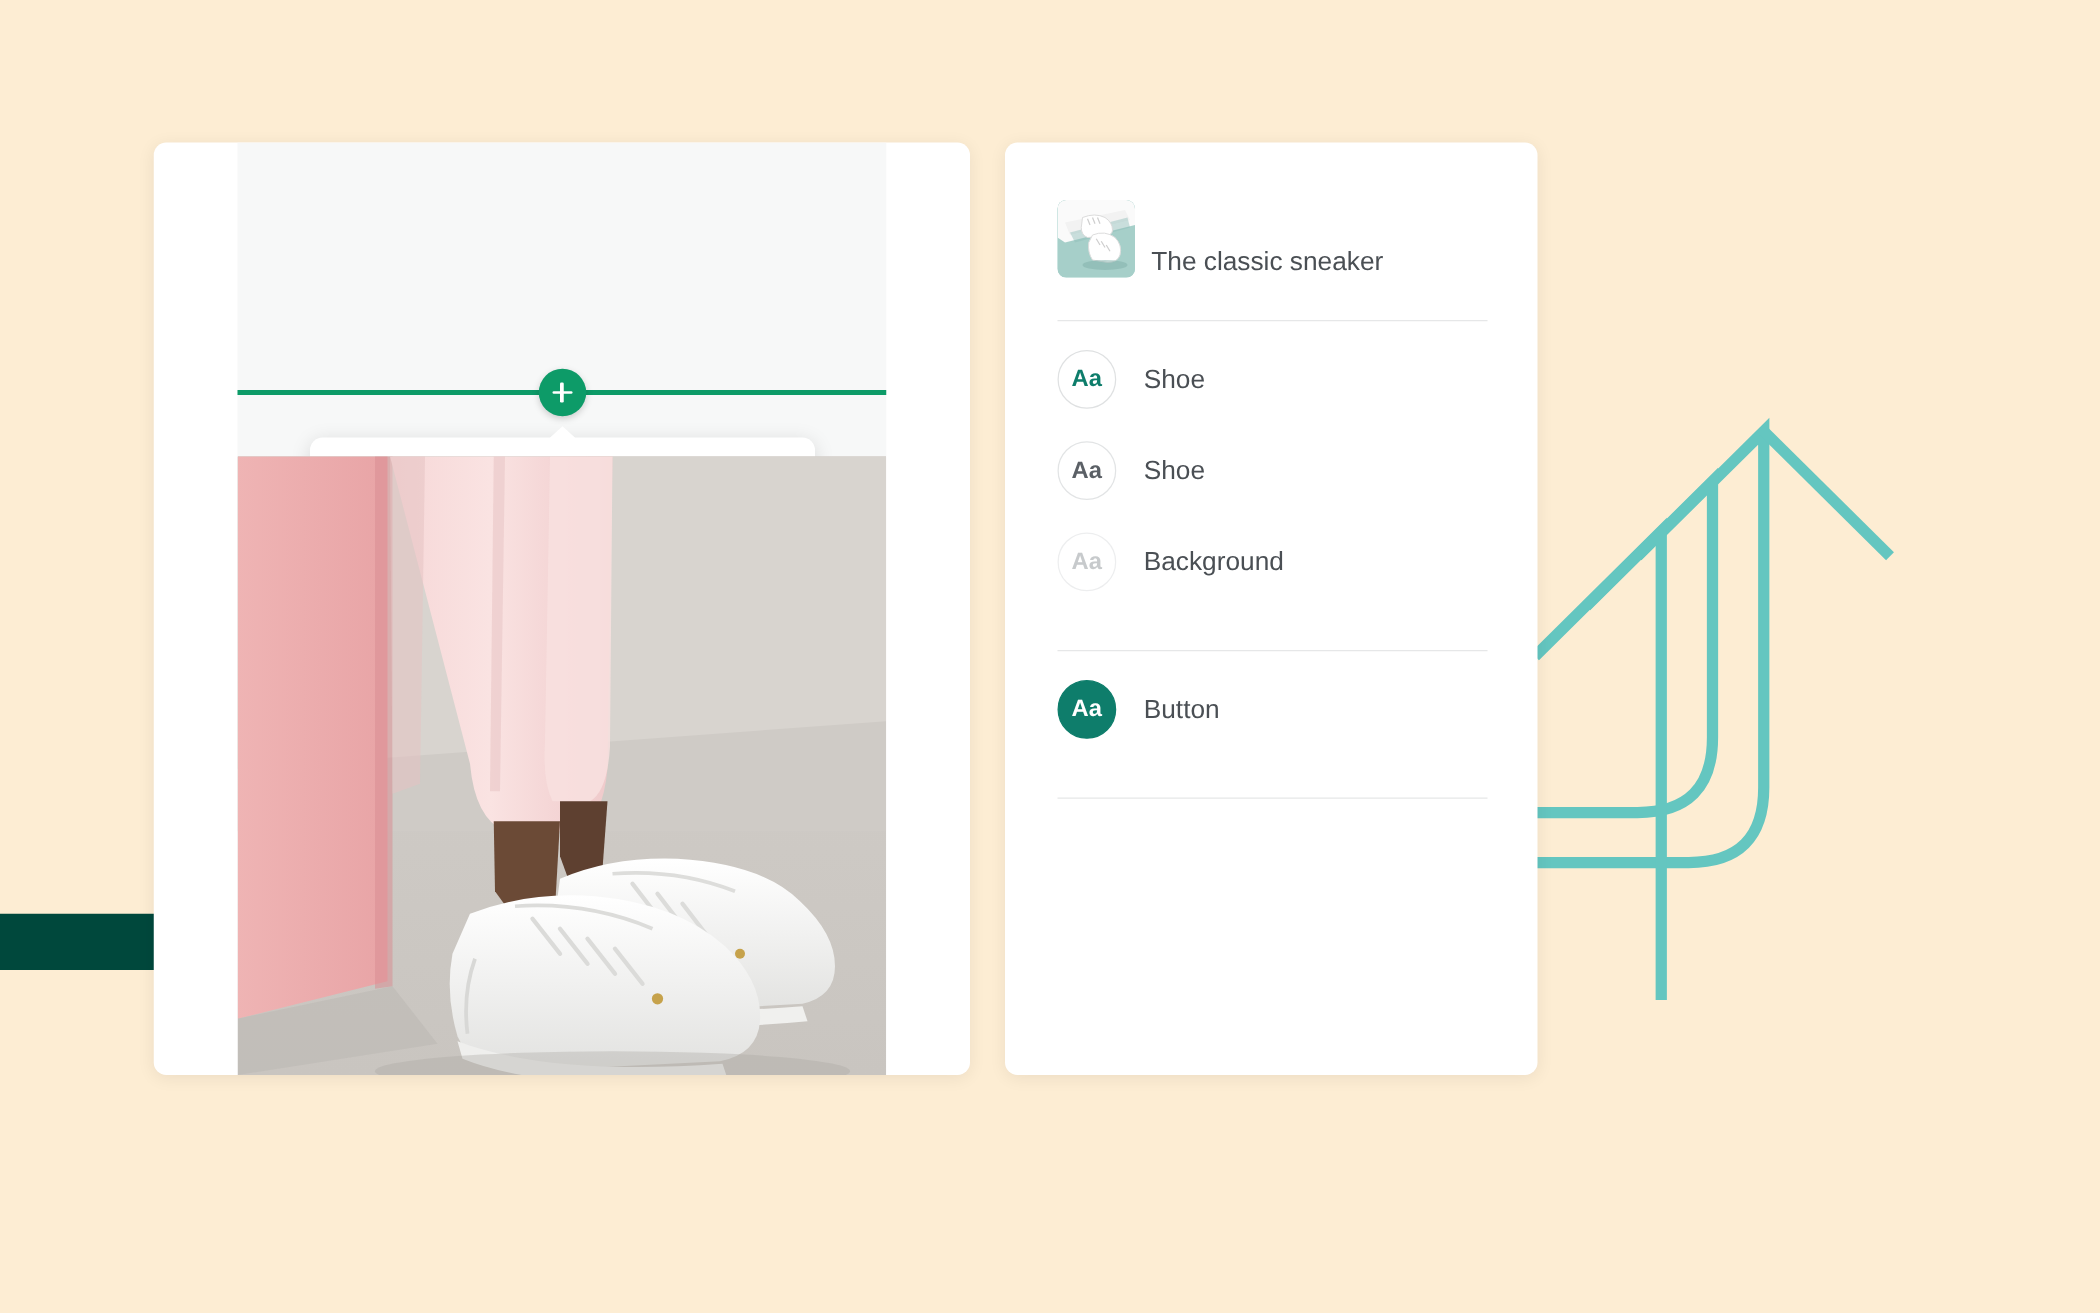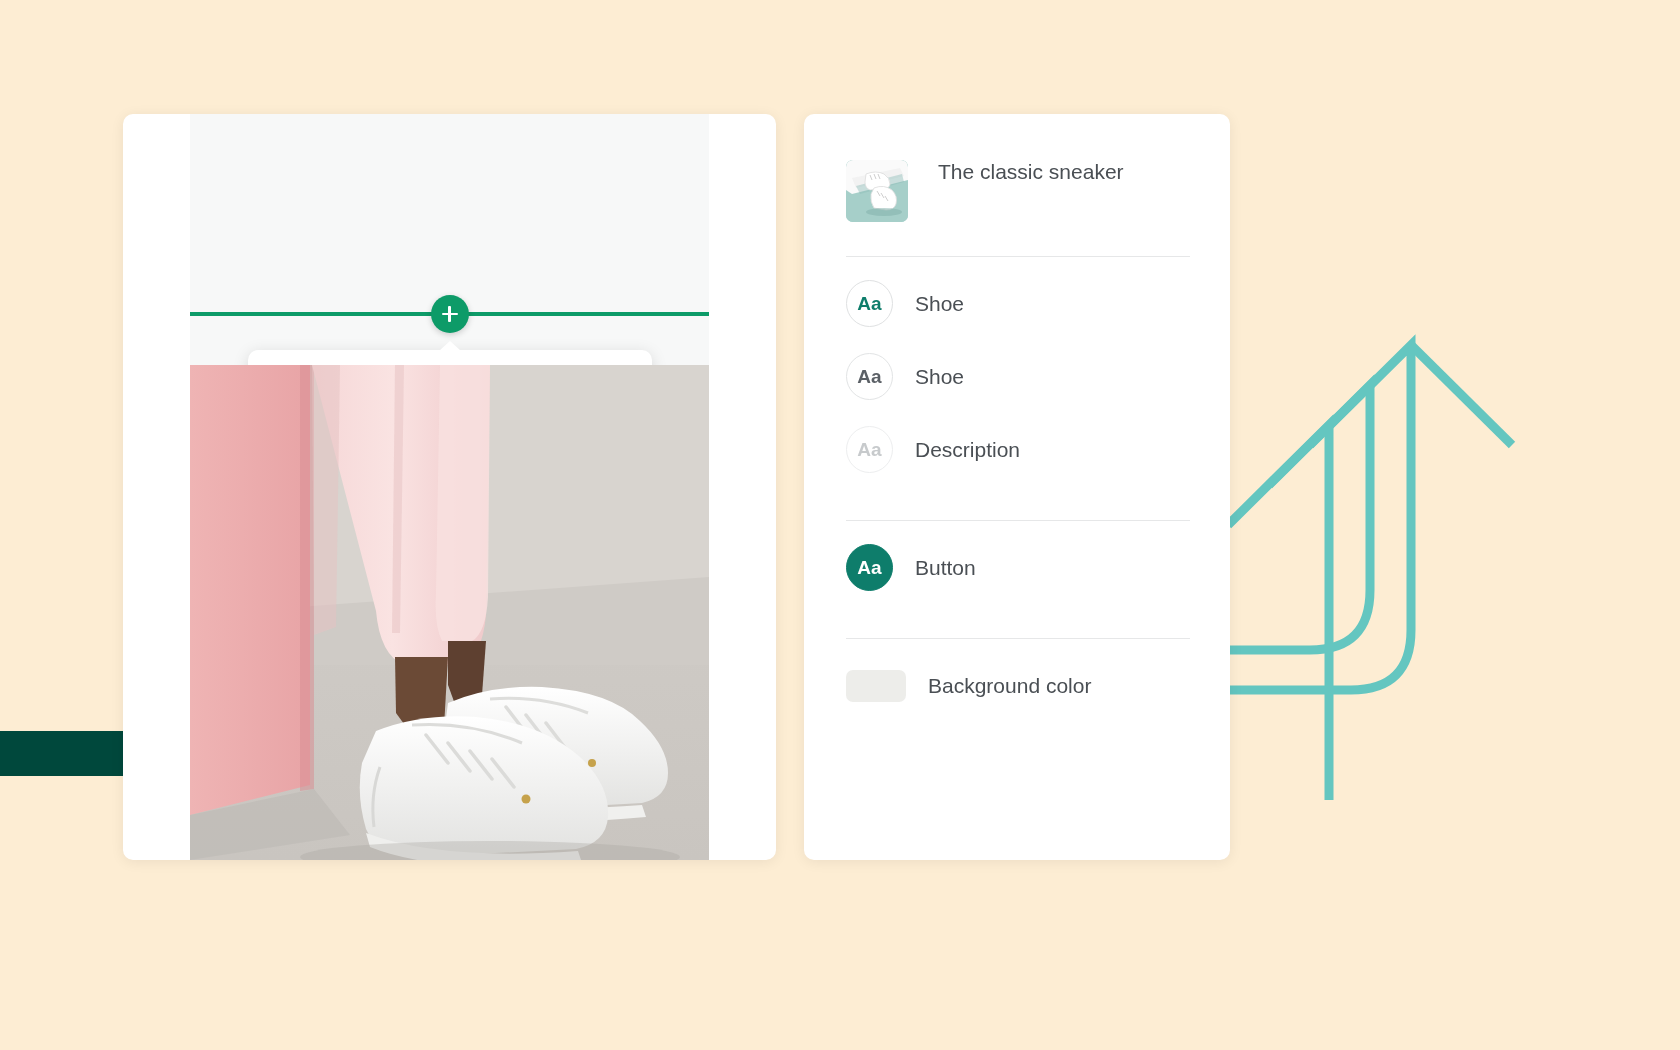--- a/index.html
+++ b/index.html
@@ -198,22 +198,22 @@
     width: 426px;
     height: 746px;
     background: #FFFFFF;
     border-radius: 10px;
     box-shadow: 0 2px 14px rgba(0,0,0,0.07);
     padding: 46px 40px 0 42px;
   }
 
   .product-row {
     display: flex;
-    align-items: flex-start;
-    gap: 30px;
+    align-items: flex-end;
+    gap: 13px;
     cursor: pointer;
   }
 
   .product-thumb {
     width: 62px;
     height: 62px;
     border-radius: 7px;
     overflow: hidden;
     flex: none;
     background: #9FCFC9;
@@ -463,38 +463,32 @@
         <div class="prop-label">Shoe</div>
       </div>
 
       <div class="prop-row">
         <div class="prop-badge gray-outline">Aa</div>
         <div class="prop-label">Shoe</div>
       </div>
 
       <div class="prop-row">
         <div class="prop-badge muted-outline">Aa</div>
-        <div class="prop-label">Description</div>
+        <div class="prop-label">Background</div>
       </div>
 
     </div>
 
     <div class="panel-divider"></div>
 
     <div class="prop-list">
       <div class="prop-row">
         <div class="prop-badge teal-filled">Aa</div>
         <div class="prop-label">Button</div>
       </div>
     </div>
 
     <div class="panel-divider"></div>
 
-    <div class="prop-list">
-      <div class="prop-row swatch-row">
-        <div class="prop-badge swatch" style="background: rgb(237, 237, 234);"></div>
-        <div class="prop-label">Background color</div>
-      </div>
-    </div>
 
   </div>
 
 </div>
 
 </body></html>

